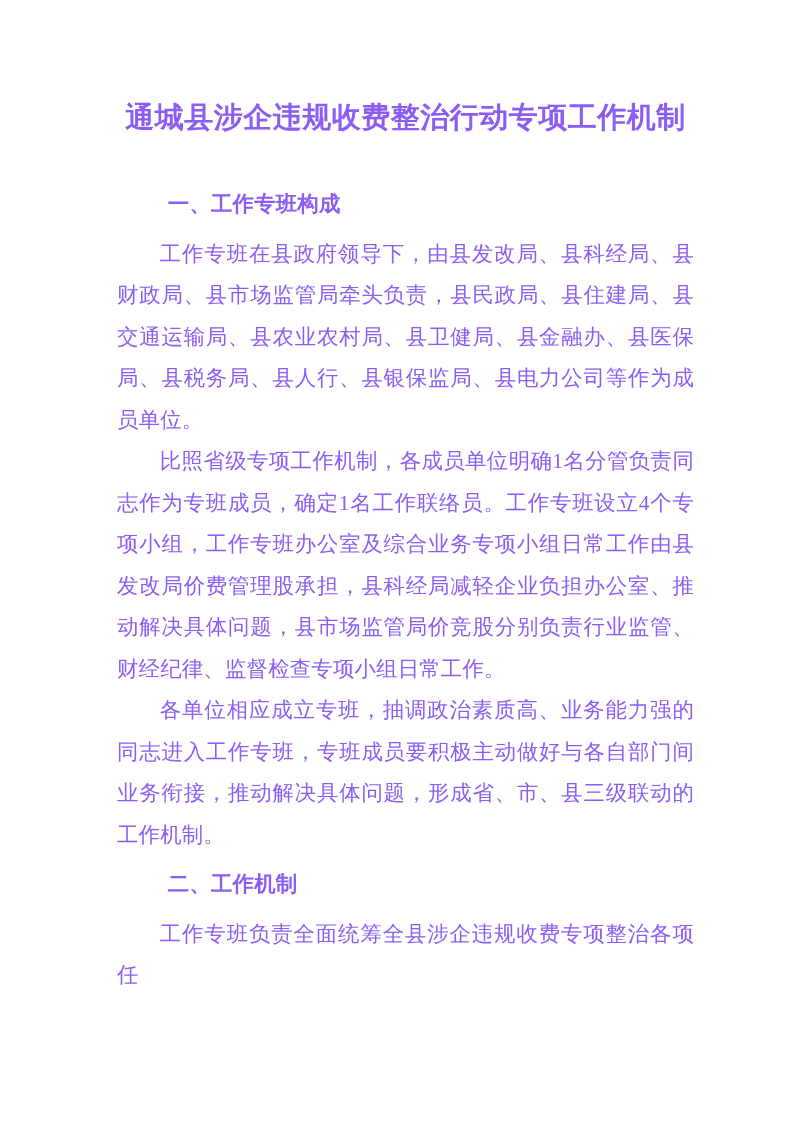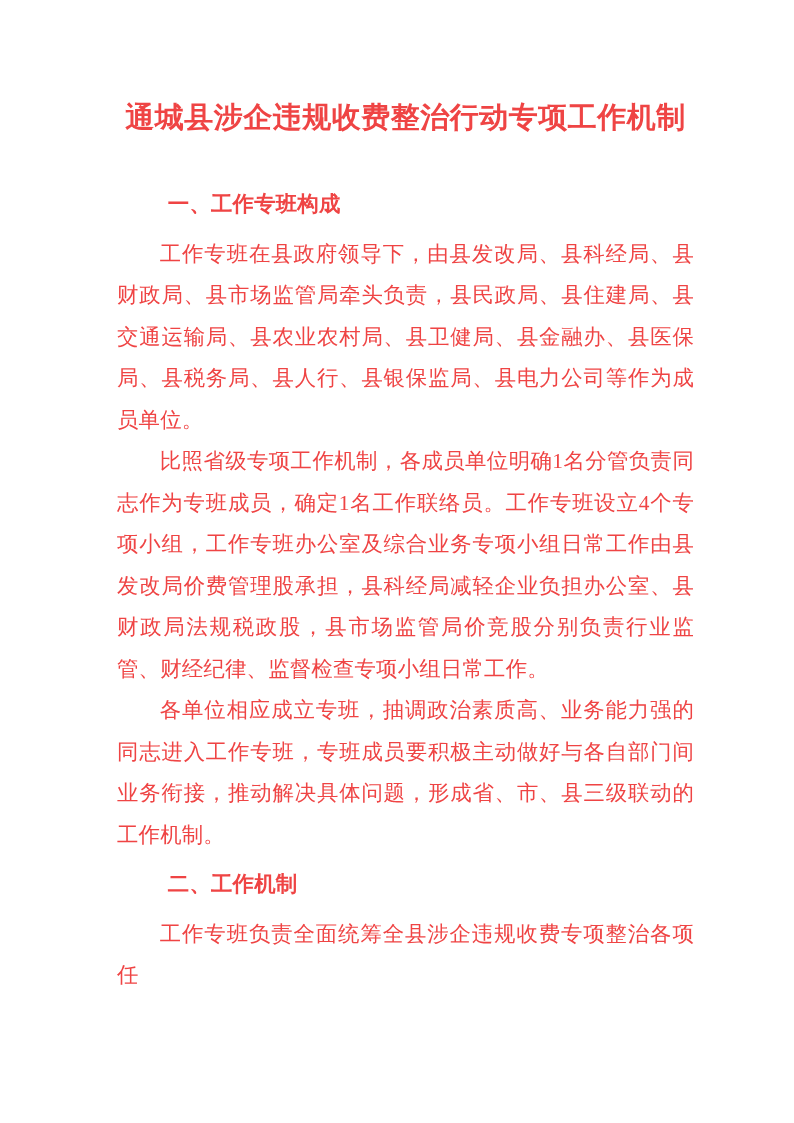--- a/index.html
+++ b/index.html
@@ -6,21 +6,21 @@
     margin: 0;
     padding: 0;
     background: #ffffff;
   }
   .page {
     position: relative;
     width: 794px;
     height: 1123px;
     margin: 0 auto;
     background: #ffffff;
-    color: #ef4444;
+    color: #8b5cf6;
     box-sizing: border-box;
     padding: 96px 100px 0 117px;
     overflow: hidden;
   }
   .doc-title {
     margin: 0 0 46px 0;
     font-family: "Liberation Serif", "DejaVu Serif", serif;
     font-size: 29px;
     font-weight: bold;
     line-height: 42px;
@@ -52,20 +52,20 @@
 <body>
 
 <div class="page">
   <h1 class="doc-title">通城县涉企违规收费整治行动专项工作机制</h1>
 
 
   <h2 class="section-heading">一、工作专班构成</h2>
 
   <p class="body-para">工作专班在县政府领导下，由县发改局、县科经局、县财政局、县市场监管局牵头负责，县民政局、县住建局、县交通运输局、县农业农村局、县卫健局、县金融办、县医保局、县税务局、县人行、县银保监局、县电力公司等作为成员单位。</p>
 
-  <p class="body-para">比照省级专项工作机制，各成员单位明确1名分管负责同志作为专班成员，确定1名工作联络员。工作专班设立4个专项小组，工作专班办公室及综合业务专项小组日常工作由县发改局价费管理股承担，县科经局减轻企业负担办公室、县财政局法规税政股，县市场监管局价竞股分别负责行业监管、财经纪律、监督检查专项小组日常工作。</p>
+  <p class="body-para">比照省级专项工作机制，各成员单位明确1名分管负责同志作为专班成员，确定1名工作联络员。工作专班设立4个专项小组，工作专班办公室及综合业务专项小组日常工作由县发改局价费管理股承担，县科经局减轻企业负担办公室、推动解决具体问题，县市场监管局价竞股分别负责行业监管、财经纪律、监督检查专项小组日常工作。</p>
 
   <p class="body-para">各单位相应成立专班，抽调政治素质高、业务能力强的同志进入工作专班，专班成员要积极主动做好与各自部门间业务衔接，推动解决具体问题，形成省、市、县三级联动的工作机制。</p>
 
   <h2 class="section-heading">二、工作机制</h2>
 
   <p class="body-para">工作专班负责全面统筹全县涉企违规收费专项整治各项任</p>
 </div>
 
 </body></html>

